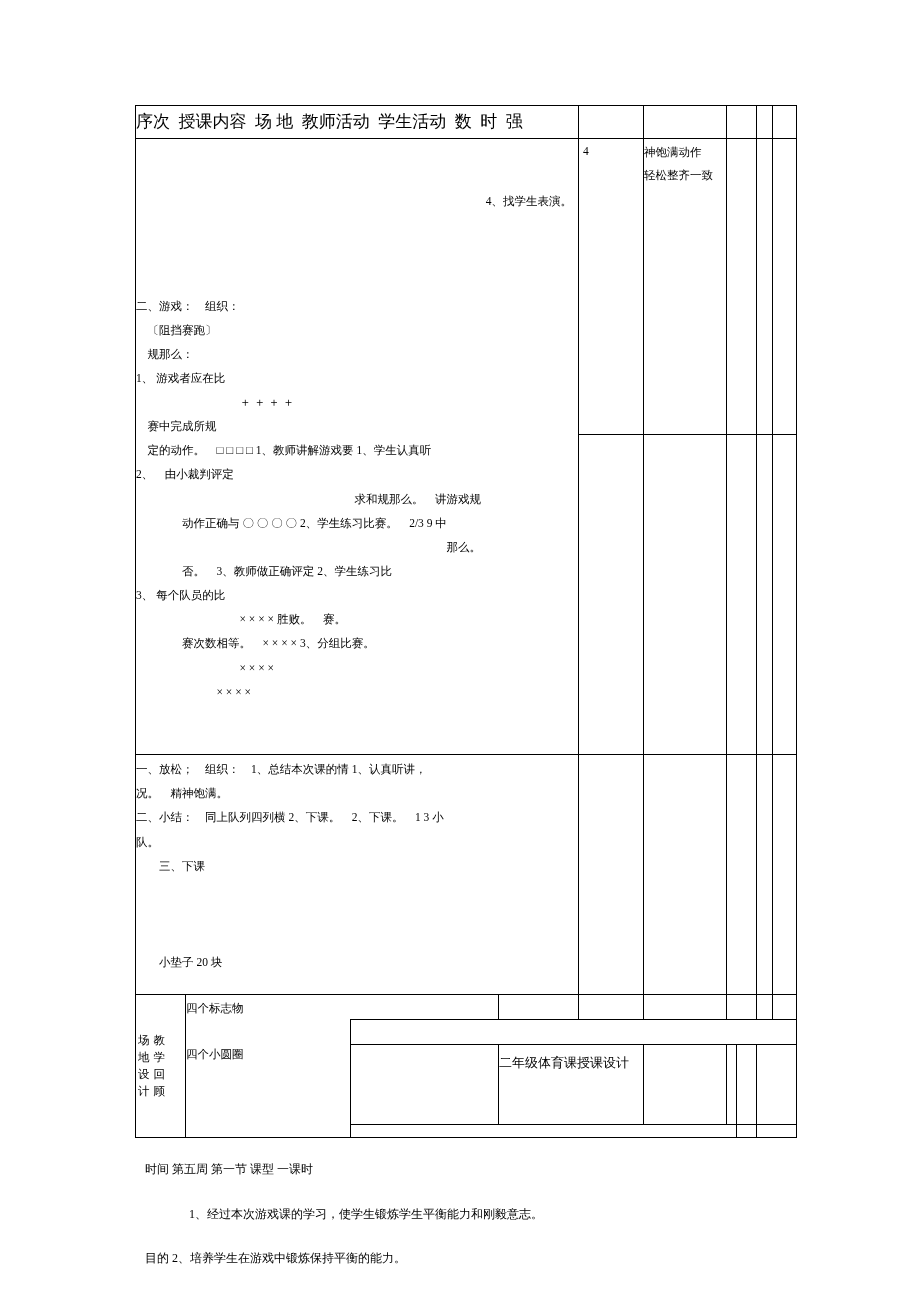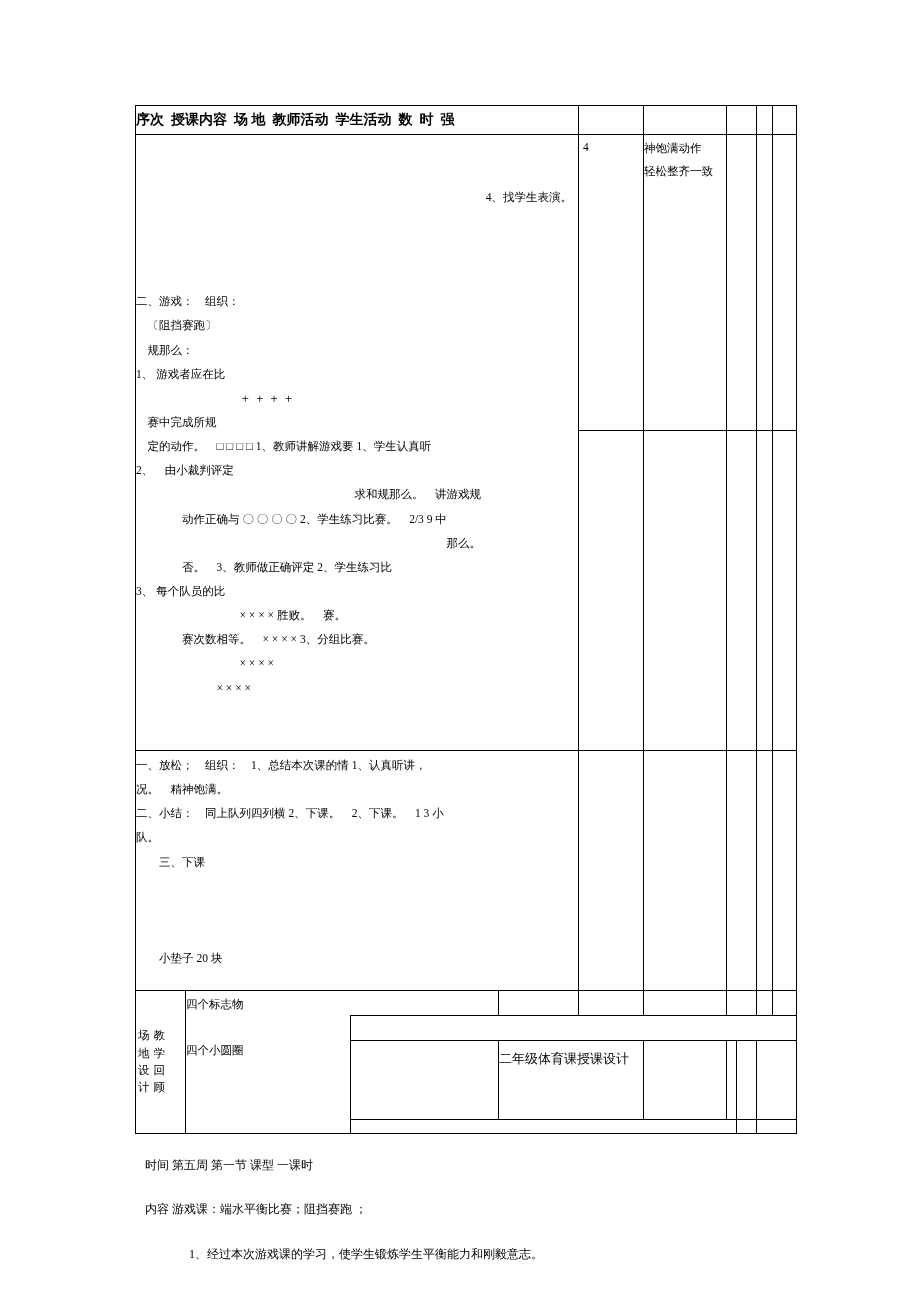--- a/index.html
+++ b/index.html
@@ -23,23 +23,22 @@
     border: 1px solid #000;
     vertical-align: top;
     padding: 2px 0px;
     font-size: 11.5px;
     line-height: 1.9;
     word-break: break-all;
   }
   .hdr td {
     text-align: left;
     padding: 4px 2px 4px 0px;
-    font-size: 14px;
+    font-size: 17px;
     line-height: 1.4;
-    font-weight: bold;
   }
   .content-cell {
     line-height: 2.1;
   }
   .center-title {
     text-align: left;
     font-size: 13px;
     padding: 6px 0;
   }
   .below {
@@ -185,17 +184,17 @@
     <td colspan="5"></td>
     <td></td>
     <td colspan="2"></td>
   </tr>
 
 </tbody>
     </table>
 
 <div class="below">
   <div class="line">时间  第五周  第一节  课型  一课时</div>
-  <div class="line">内容  游戏课：端水平衡比赛；阻挡赛跑 ；</div>
   <div class="line indent2">1、经过本次游戏课的学习，使学生锻炼学生平衡能力和刚毅意志。</div>
+  <div class="line">目的 2、培养学生在游戏中锻炼保持平衡的能力。</div>
 </div>
 
 </div>
 
 </body></html>

